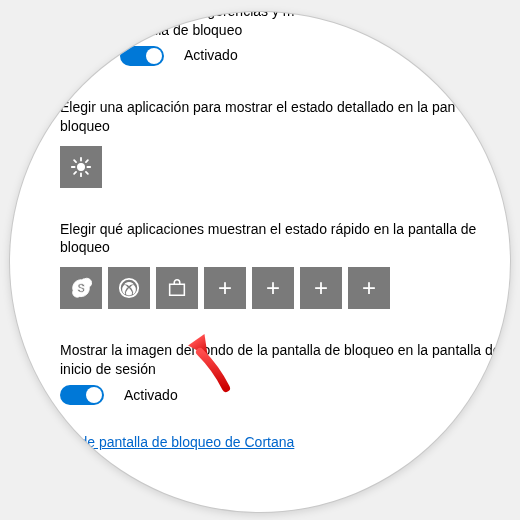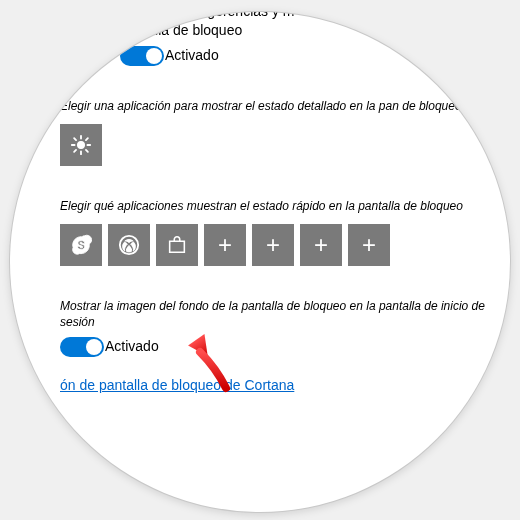--- a/index.html
+++ b/index.html
@@ -10,39 +10,39 @@
   .circle-clip {
     position: absolute; left: 10px; top: 12px; width: 500px; height: 500px;
     border-radius: 50%; overflow: hidden; background: #fff;
     box-shadow: 0 0 0 1px #c8c8c8, 0 2px 10px rgba(0,0,0,.15);
   }
   .content {
     position: absolute; left: 50px; top: -10px; width: 460px;
     line-height: 1.35;
   }
   .section { margin-top: 32px; }
-  .toggle-row { display: flex; align-items: center; gap: 1px; margin-top: 6px; }
+  .toggle-row { display: flex; align-items: center; gap: 20px; margin-top: 6px; }
   .toggle {
     width: 44px; height: 20px; border-radius: 10px; background: #0078d7;
     position: relative; flex: 0 0 auto;
   }
   .toggle::after {
     content: ""; position: absolute; right: 2px; top: 2px; width: 16px; height: 16px;
     background: #fff; border-radius: 50%;
   }
   .toggle-label { color: #000; }
-  .heading { font-size: 12px; color: #000; font-style: italic; }
+  .heading { font-size: 14px; color: #000; }
   .tile-row { display: flex; gap: 6px; margin-top: 10px; }
   .tile {
     width: 42px; height: 42px; background: #7a7a7a; display: flex;
     align-items: center; justify-content: center; color: #fff;
   }
   .tile svg { width: 22px; height: 22px; fill: #fff; stroke: #fff; }
   .tile.plus { font-size: 24px; font-weight: 300; color: #fff; }
-  .link { color: #0066cc; margin-top: 19px; display: block; }
+  .link { color: #0066cc; margin-top: 28px; display: block; }
   .truncated-top { color: #000; }
   .arrow {
     position: absolute; left: 176px; top: 322px; pointer-events: none;
   }
 </style>
 </head>
 <body>
 
 <div class="viewport">
   <div class="circle-clip">

